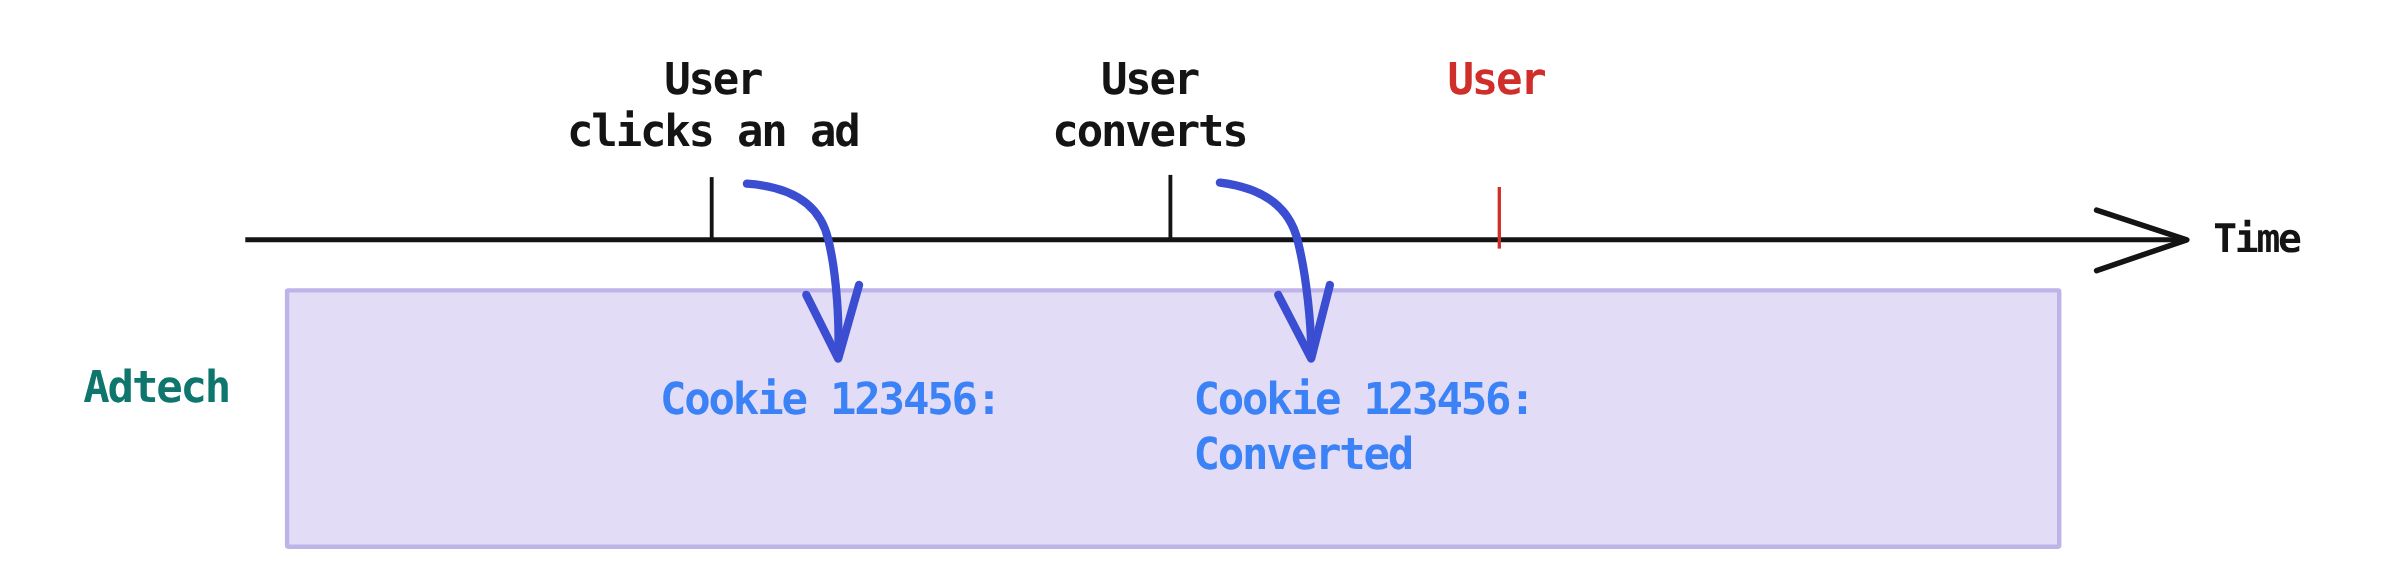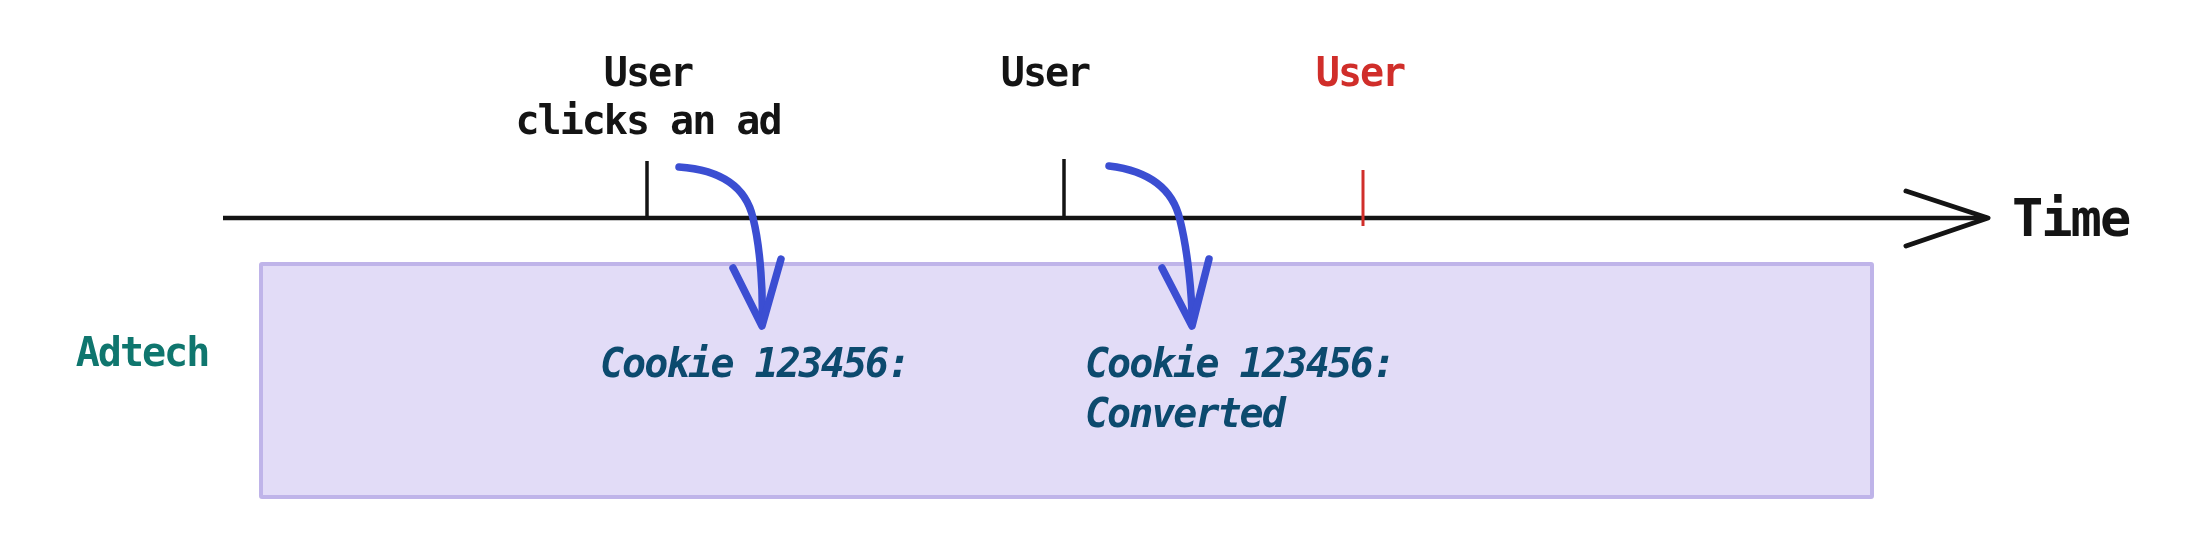--- a/index.html
+++ b/index.html
@@ -35,21 +35,21 @@
     white-space: nowrap;
     z-index: 3;
   }
   .event-label.cleared {
     color: #d02e2a;
   }
   .axis-label {
     position: absolute;
     left: 2012px;
     top: 194px;
-    font-size: 52px;
+    font-size: 36px;
     line-height: 48px;
     letter-spacing: -2px;
     color: #141414;
     z-index: 3;
     text-align: right;
   }
   .server-box {
     position: absolute;
     left: 259px;
     top: 262px;
@@ -71,24 +71,23 @@
     letter-spacing: -2px;
     color: #0f766e;
     z-index: 3;
   }
   .cookie-record {
     position: absolute;
     top: 338px;
     font-size: 40px;
     line-height: 50px;
     letter-spacing: -2px;
-    color: #0c4a6e;
+    color: #3b82f6;
     white-space: nowrap;
     z-index: 3;
-    font-style: italic;
   }
   .cookie-record.first { left: 600px; }
   .cookie-record.second { left: 1085px; }
 </style>
 </head>
 <body>
 
 <div class="canvas">
 
   <div class="server-box"></div>
@@ -112,20 +111,21 @@
     <polyline points="1162,268 1192,326 1209,259" fill="none" stroke="#3b4ed2" stroke-width="7.5" stroke-linecap="round" stroke-linejoin="round"></polyline>
   </svg>
 
   <div class="event-label" style="left:418px;">
     <div>User</div>
     <div>clicks an ad</div>
   </div>
 
   <div class="event-label" style="left:815px;">
     <div>User</div>
+    <div>converts</div>
   </div>
 
   <div class="event-label cleared" style="left:1130px;">
     <div>User</div>
   </div>
 
   <div class="axis-label">Time</div>
 
   <div class="server-label">
     <div>Adtech</div>

